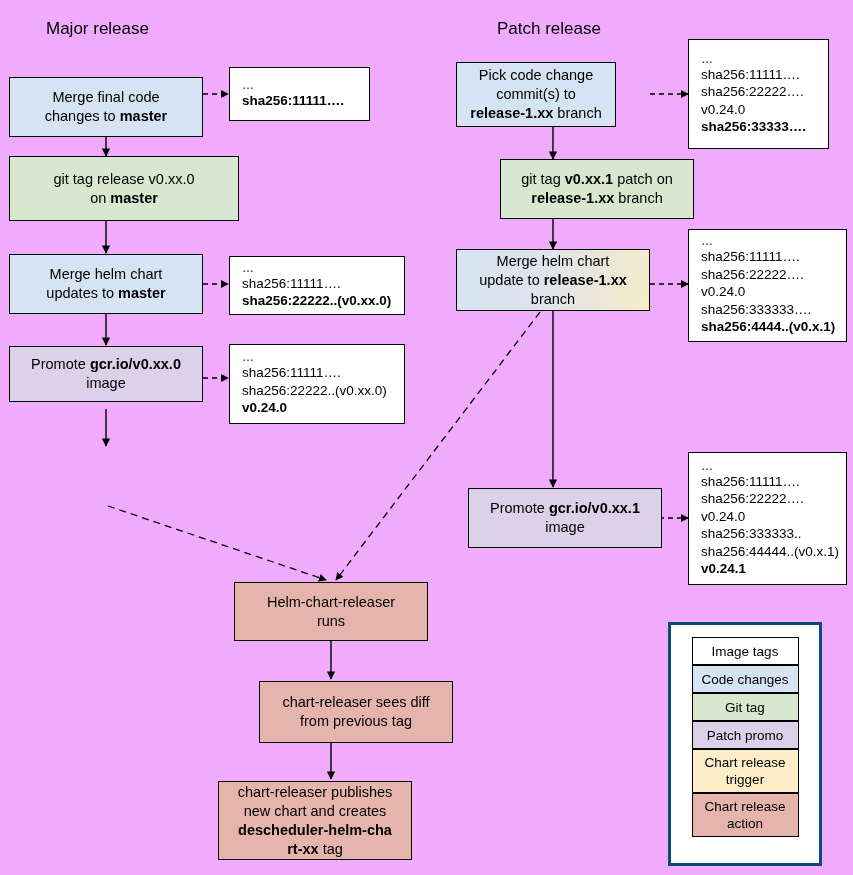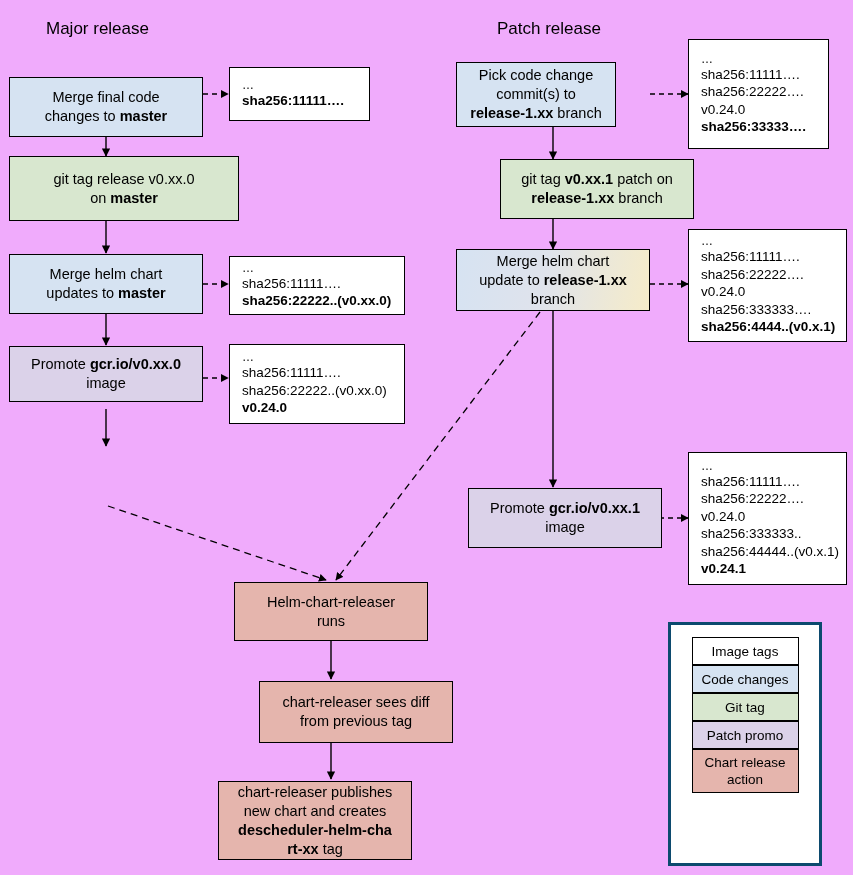--- a/index.html
+++ b/index.html
@@ -239,18 +239,21 @@
     </div>
     <div class="legend-item c-code short">
       <span>Code changes</span>
     </div>
     <div class="legend-item c-gittag short">
       <span>Git tag</span>
     </div>
     <div class="legend-item c-promo short">
       <span>Patch promo</span>
     </div>
+    <div class="legend-item c-trigger tall">
+      <span>Chart release trigger</span>
+    </div>
     <div class="legend-item c-action tall">
       <span>Chart release action</span>
     </div>
   </div>
 
 </div>
 
 </body></html>

